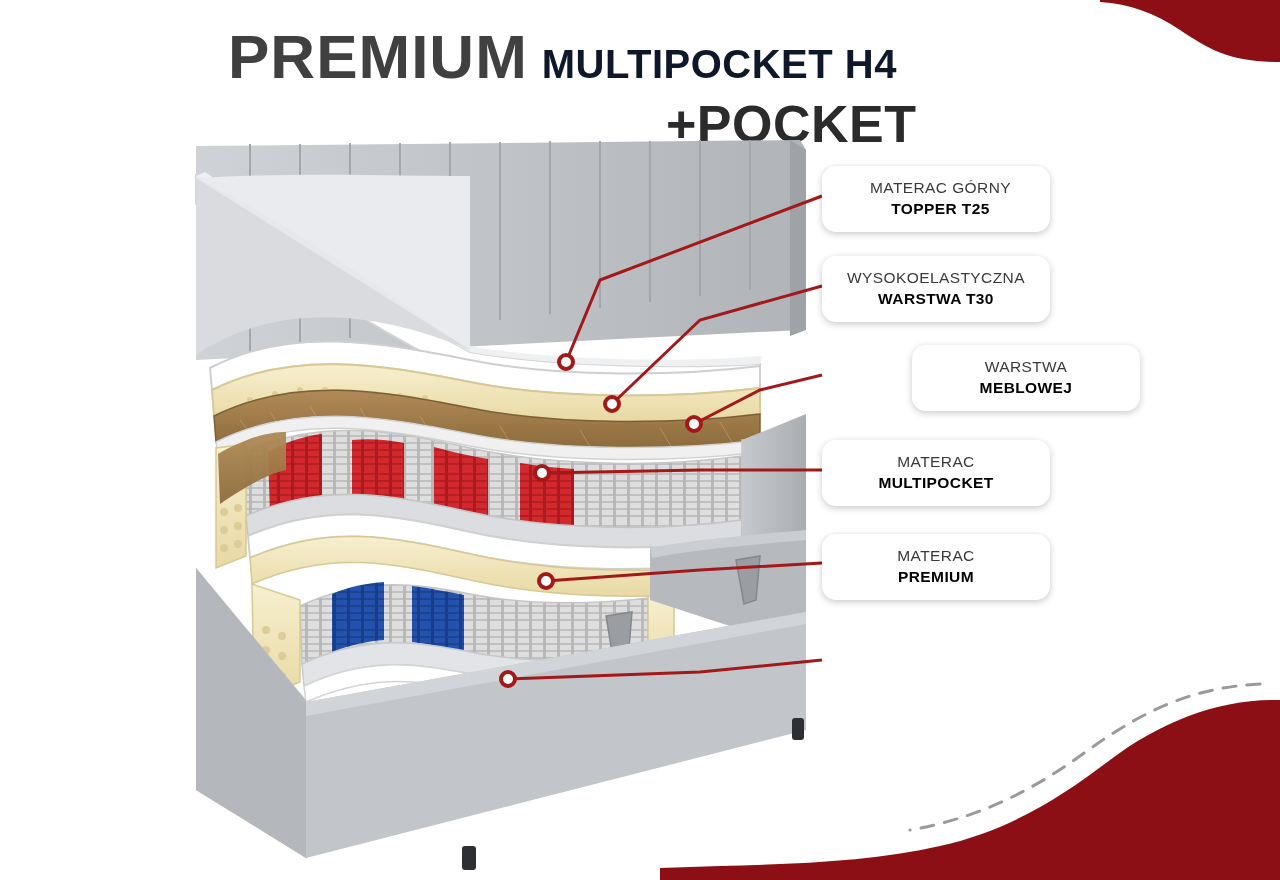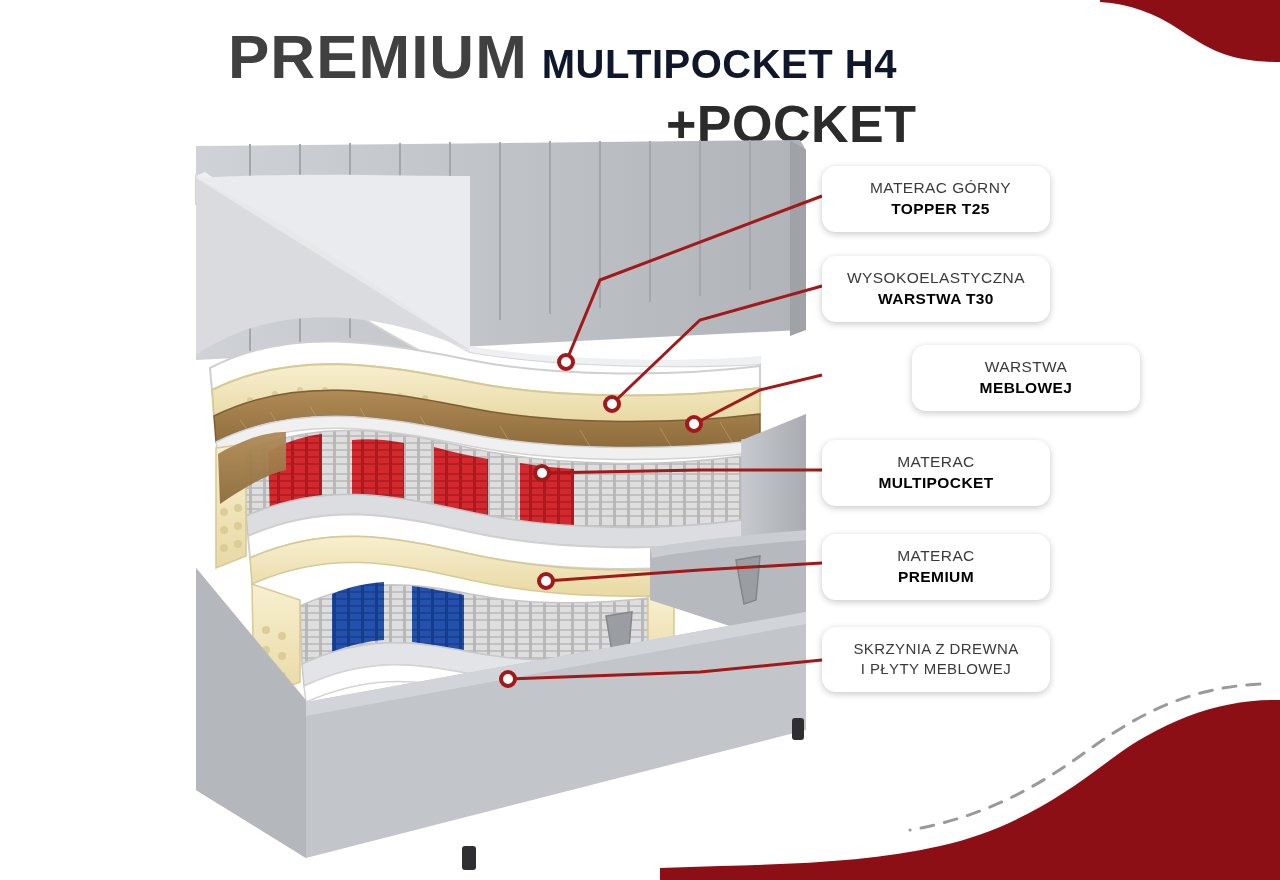--- a/index.html
+++ b/index.html
@@ -382,18 +382,14 @@
     <span class="l2">MEBLOWEJ</span>
   </div>
   <div class="callout" id="callout-3">
     <span class="l1">MATERAC</span>
     <span class="l2">MULTIPOCKET</span>
   </div>
   <div class="callout" id="callout-4">
     <span class="l1">MATERAC</span>
     <span class="l2">PREMIUM</span>
   </div>
-  <div class="callout double" id="callout-5">
-    <span class="l1">SKRZYNIA Z DREWNA</span>
-    <span class="l1b">I PŁYTY MEBLOWEJ</span>
-  </div>
 
 </div>
 
 </body></html>

